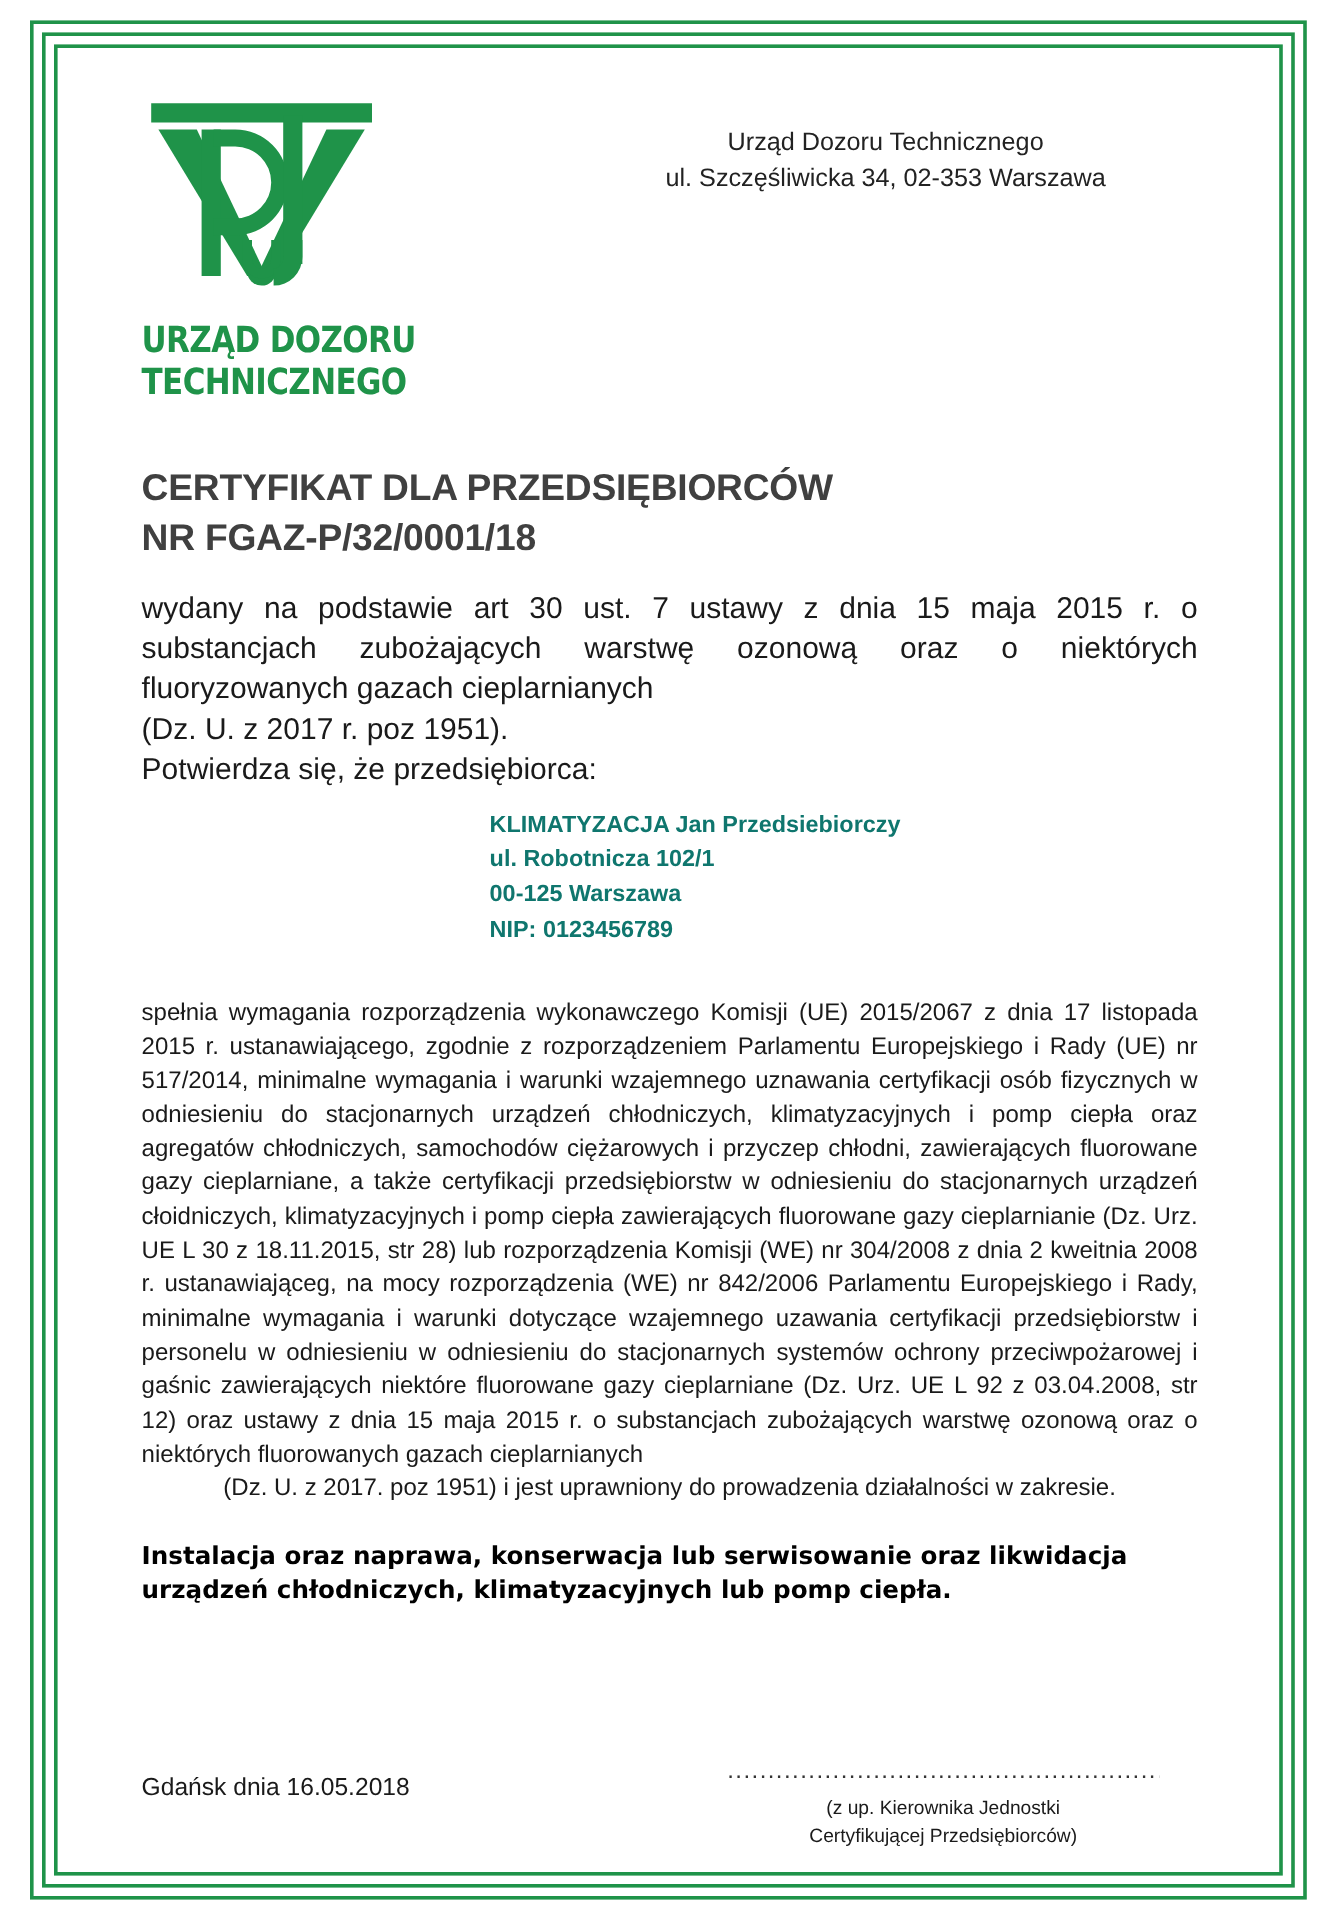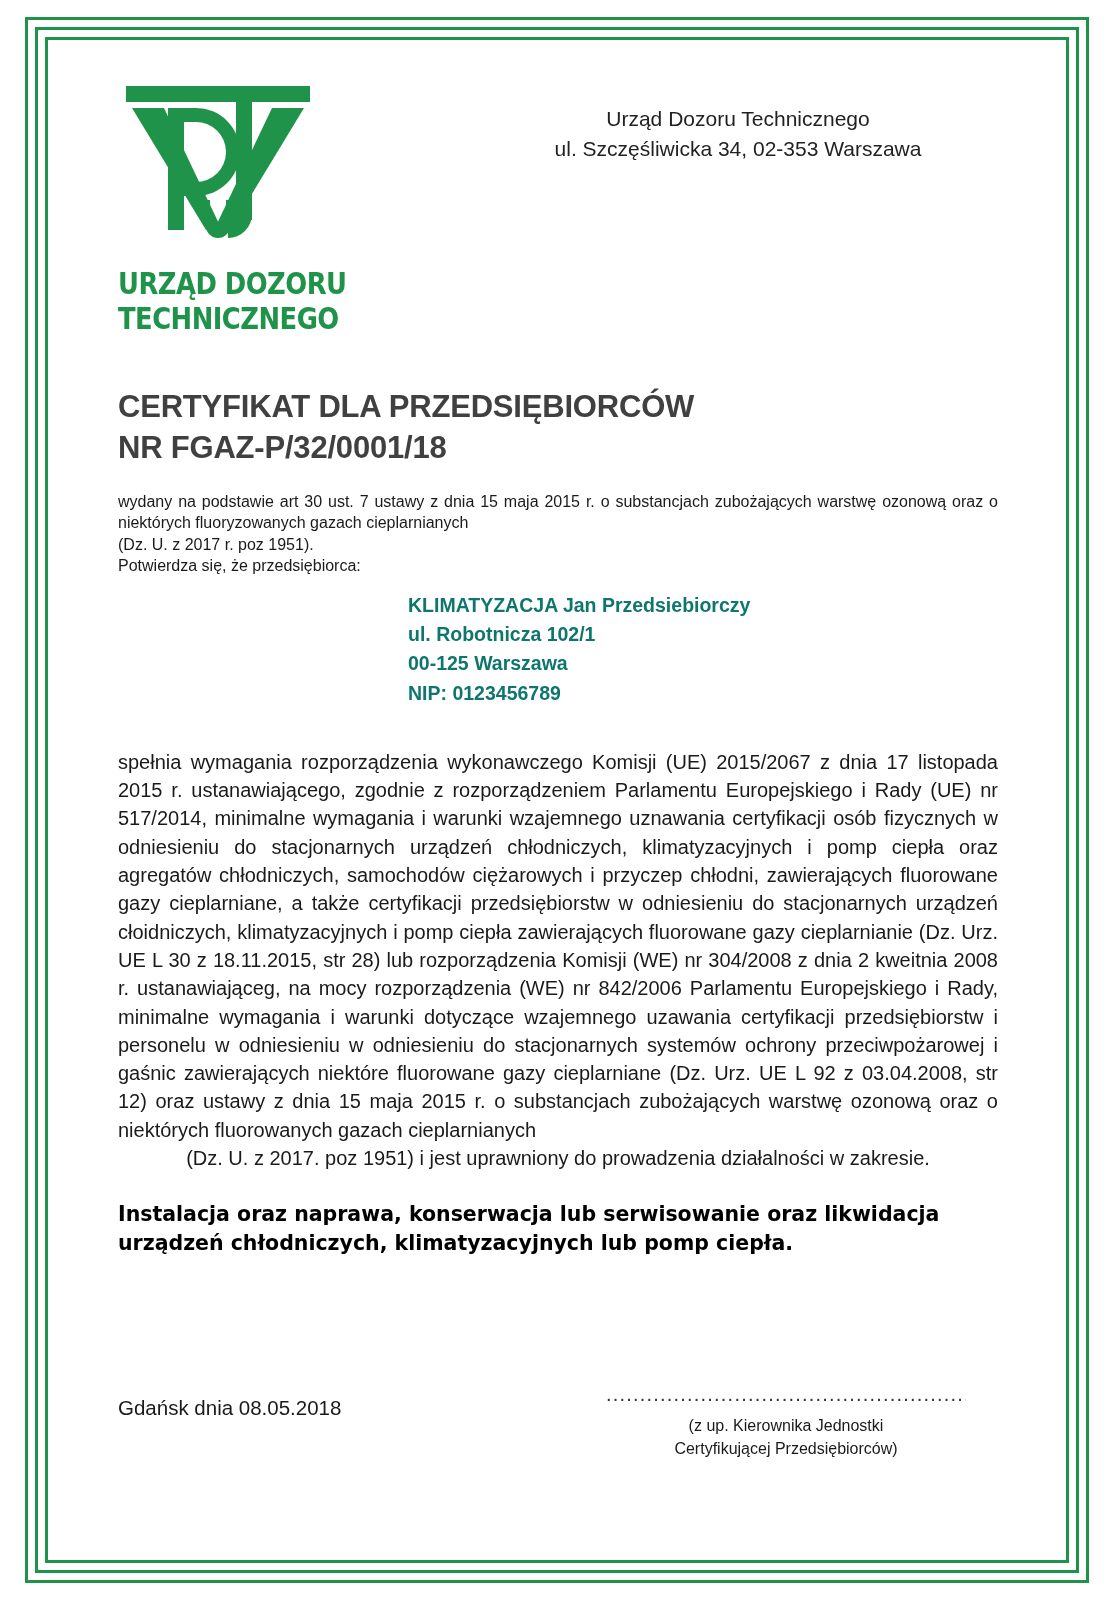--- a/index.html
+++ b/index.html
@@ -92,21 +92,21 @@
     line-height: 1.32;
     letter-spacing: -0.2px;
     color: #404040;
     margin-top: 22px;
   }
   .cert-title div { white-space: nowrap; }
 
   
   .intro {
     margin-top: 22px;
-    font-size: 16px;
+    font-size: 25px;
     line-height: 1.345;
     text-align: justify;
     color: #1a1a1a;
   }
   .intro .last-line,
   .intro .confirm-line {
     text-align: left;
   }
 
   .entity {
@@ -243,21 +243,21 @@
     </div>
 
     <div class="scope-para">
       <span>spełnia wymagania rozporządzenia wykonawczego Komisji (UE) 2015/2067 z dnia 17 listopada 2015 r. ustanawiającego, zgodnie z rozporządzeniem Parlamentu Europejskiego i Rady (UE) nr 517/2014, minimalne wymagania i warunki wzajemnego uznawania certyfikacji osób fizycznych w odniesieniu do stacjonarnych urządzeń chłodniczych, klimatyzacyjnych i pomp ciepła oraz agregatów chłodniczych, samochodów ciężarowych i przyczep chłodni, zawierających fluorowane gazy cieplarniane, a także certyfikacji przedsiębiorstw w odniesieniu do stacjonarnych urządzeń cłoidniczych, klimatyzacyjnych i pomp ciepła zawierających fluorowane gazy cieplarnianie (Dz. Urz. UE L 30 z 18.11.2015, str 28) lub rozporządzenia Komisji (WE) nr 304/2008 z dnia 2 kweitnia 2008 r. ustanawiająceg, na mocy rozporządzenia (WE) nr 842/2006 Parlamentu Europejskiego i Rady, minimalne wymagania i warunki dotyczące wzajemnego uzawania certyfikacji przedsiębiorstw i personelu w odniesieniu w odniesieniu do stacjonarnych systemów ochrony przeciwpożarowej i gaśnic zawierających niektóre fluorowane gazy cieplarniane (Dz. Urz. UE L 92 z 03.04.2008, str 12) oraz ustawy z dnia 15 maja 2015 r. o substancjach zubożających warstwę ozonową oraz o niektórych fluorowanych gazach cieplarnianych</span>
       <div class="tail">(Dz. U. z 2017. poz 1951) i jest uprawniony do prowadzenia działalności w zakresie.</div>
     </div>
 
     <div class="scope-bold">Instalacja oraz naprawa, konserwacja lub serwisowanie oraz likwidacja urządzeń chłodniczych, klimatyzacyjnych lub pomp ciepła.</div>
 
     <div class="footer">
-      <div class="issue-place">Gdańsk dnia 08.05.2018</div>
+      <div class="issue-place">Gdańsk dnia 16.05.2018</div>
       <div class="signature">
         <div class="sig-dots">......................................................</div>
         <div class="sig-caption">
           <div>(z up. Kierownika Jednostki</div>
           <div>Certyfikującej Przedsiębiorców)</div>
         </div>
       </div>
     </div>
 
   </div>

